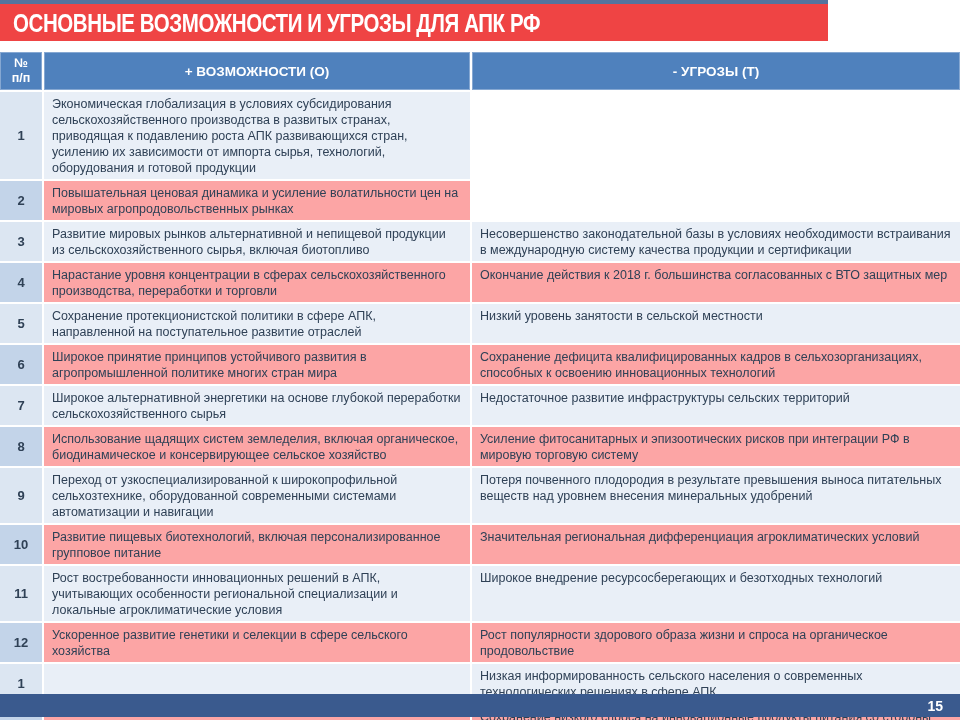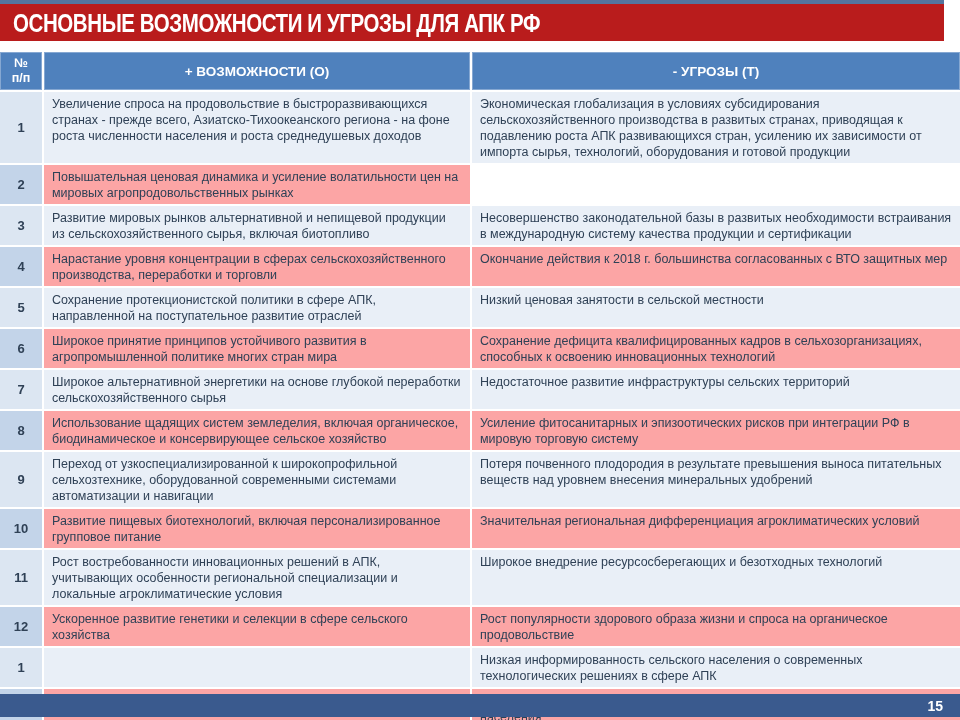--- a/index.html
+++ b/index.html
@@ -2,22 +2,22 @@
 <html lang="ru"><head>
 <meta charset="utf-8">
 <style>
   html,body{margin:0;padding:0;background:#ffffff;}
   .slide{
     position:relative;width:960px;height:720px;overflow:hidden;background:#ffffff;
     font-family:"Liberation Sans","DejaVu Sans",sans-serif;
   }
   
   .titlebar{
-    position:absolute;top:0;left:0;width:944px;height:41px;
-    background:#b91c1c;border-top:4px solid #54749e;box-sizing:border-box;
+    position:absolute;top:0;left:0;width:828px;height:41px;
+    background:#ef4444;border-top:4px solid #54749e;box-sizing:border-box;
   }
   .titlebar .title-text{
     position:absolute;left:13px;top:5px;color:#ffffff;font-weight:bold;
     font-size:25px;white-space:nowrap;letter-spacing:-0.5px;
     transform:scaleX(0.82);transform-origin:left center;
   }
   
   .table{
     position:absolute;top:52px;left:0;width:960px;
     display:flex;flex-direction:column;row-gap:2px;background:#ffffff;
@@ -64,42 +64,41 @@
   <div class="table">
     <div class="trow thead">
       <div class="numcell">№
 п/п</div>
       <div class="cell">+ ВОЗМОЖНОСТИ (О)</div>
       <div class="cell">- УГРОЗЫ (Т)</div>
     </div>
 
   <div class="trow">
         <div class="numcell">1</div>
-        <div class="cell">Увеличение спроса на продовольствие в быстроразвивающихся странах - прежде всего, Азиатско-Тихоокеанского региона - на фоне роста численности населения и роста среднедушевых доходов</div>
         <div class="cell">Экономическая глобализация в условиях субсидирования сельскохозяйственного производства в развитых странах, приводящая к подавлению роста АПК развивающихся стран, усилению их зависимости от импорта сырья, технологий, оборудования и готовой продукции</div>
       </div>
       <div class="trow even">
         <div class="numcell">2</div>
         <div class="cell">Повышательная ценовая динамика и усиление волатильности цен на мировых агропродовольственных рынках</div>
       </div>
       <div class="trow">
         <div class="numcell">3</div>
         <div class="cell">Развитие мировых рынков альтернативной и непищевой продукции
 из сельскохозяйственного сырья, включая биотопливо</div>
-        <div class="cell">Несовершенство законодательной базы в развитых необходимости встраивания в международную систему качества продукции и сертификации</div>
+        <div class="cell">Несовершенство законодательной базы в условиях необходимости встраивания в международную систему качества продукции и сертификации</div>
       </div>
       <div class="trow even">
         <div class="numcell">4</div>
         <div class="cell">Нарастание уровня концентрации в сферах сельскохозяйственного производства, переработки и торговли</div>
         <div class="cell">Окончание действия к 2018 г. большинства согласованных с ВТО защитных мер</div>
       </div>
       <div class="trow">
         <div class="numcell">5</div>
         <div class="cell">Сохранение протекционистской политики в сфере АПК, направленной на поступательное развитие отраслей</div>
-        <div class="cell">Низкий ценовая занятости в сельской местности</div>
+        <div class="cell">Низкий уровень занятости в сельской местности</div>
       </div>
       <div class="trow even">
         <div class="numcell">6</div>
         <div class="cell">Широкое принятие принципов устойчивого развития в агропромышленной политике многих стран мира</div>
         <div class="cell">Сохранение дефицита квалифицированных кадров в сельхозорганизациях, способных к освоению инновационных технологий</div>
       </div>
       <div class="trow">
         <div class="numcell">7</div>
         <div class="cell">Широкое альтернативной энергетики на основе глубокой переработки сельскохозяйственного сырья</div>
         <div class="cell">Недостаточное развитие инфраструктуры сельских территорий</div>

